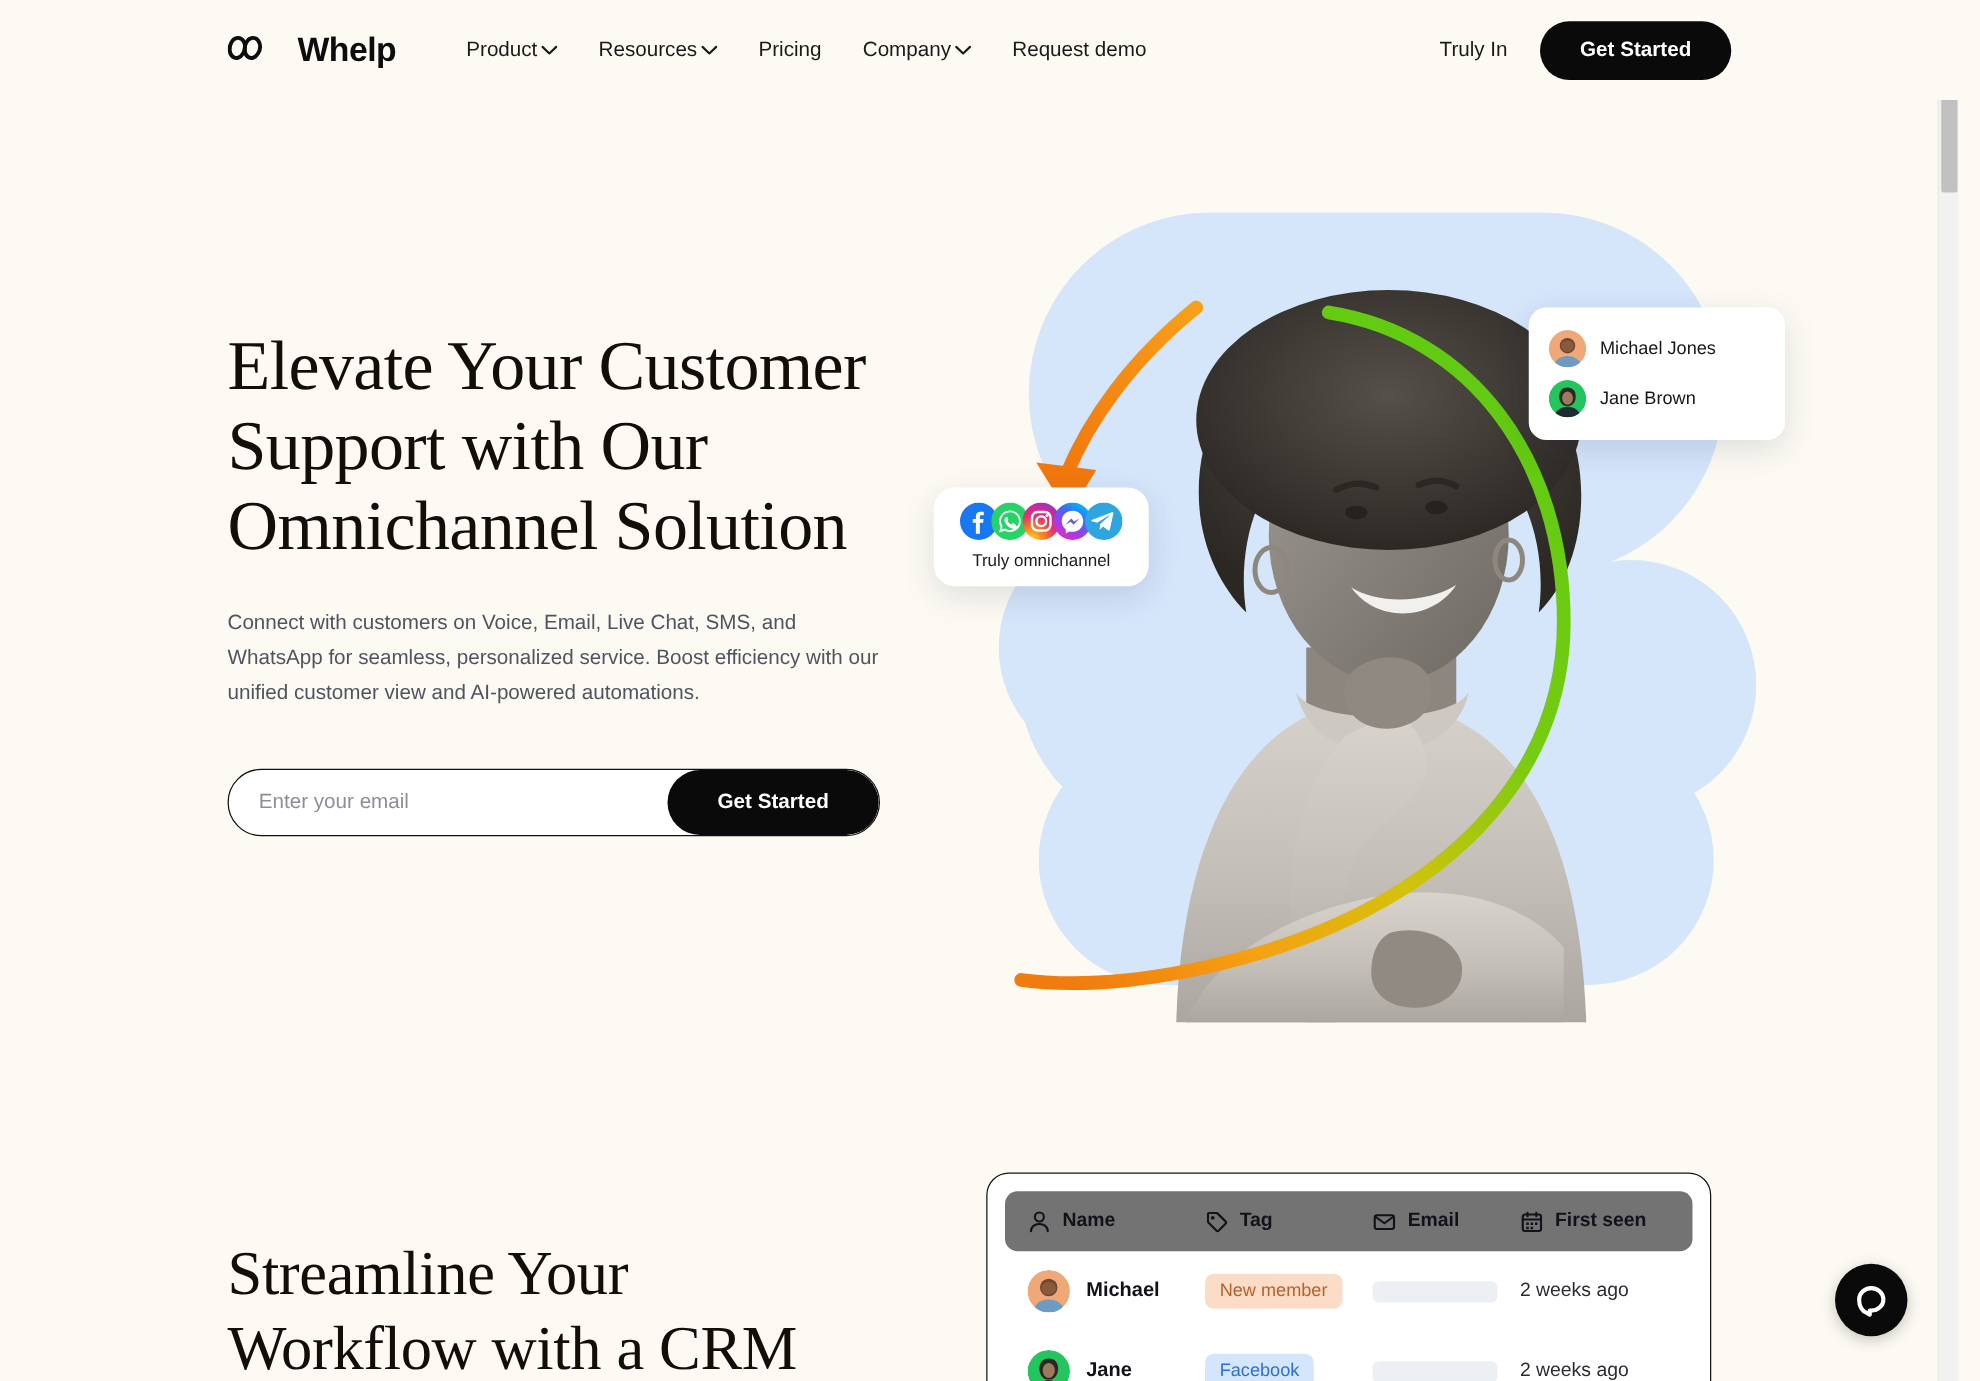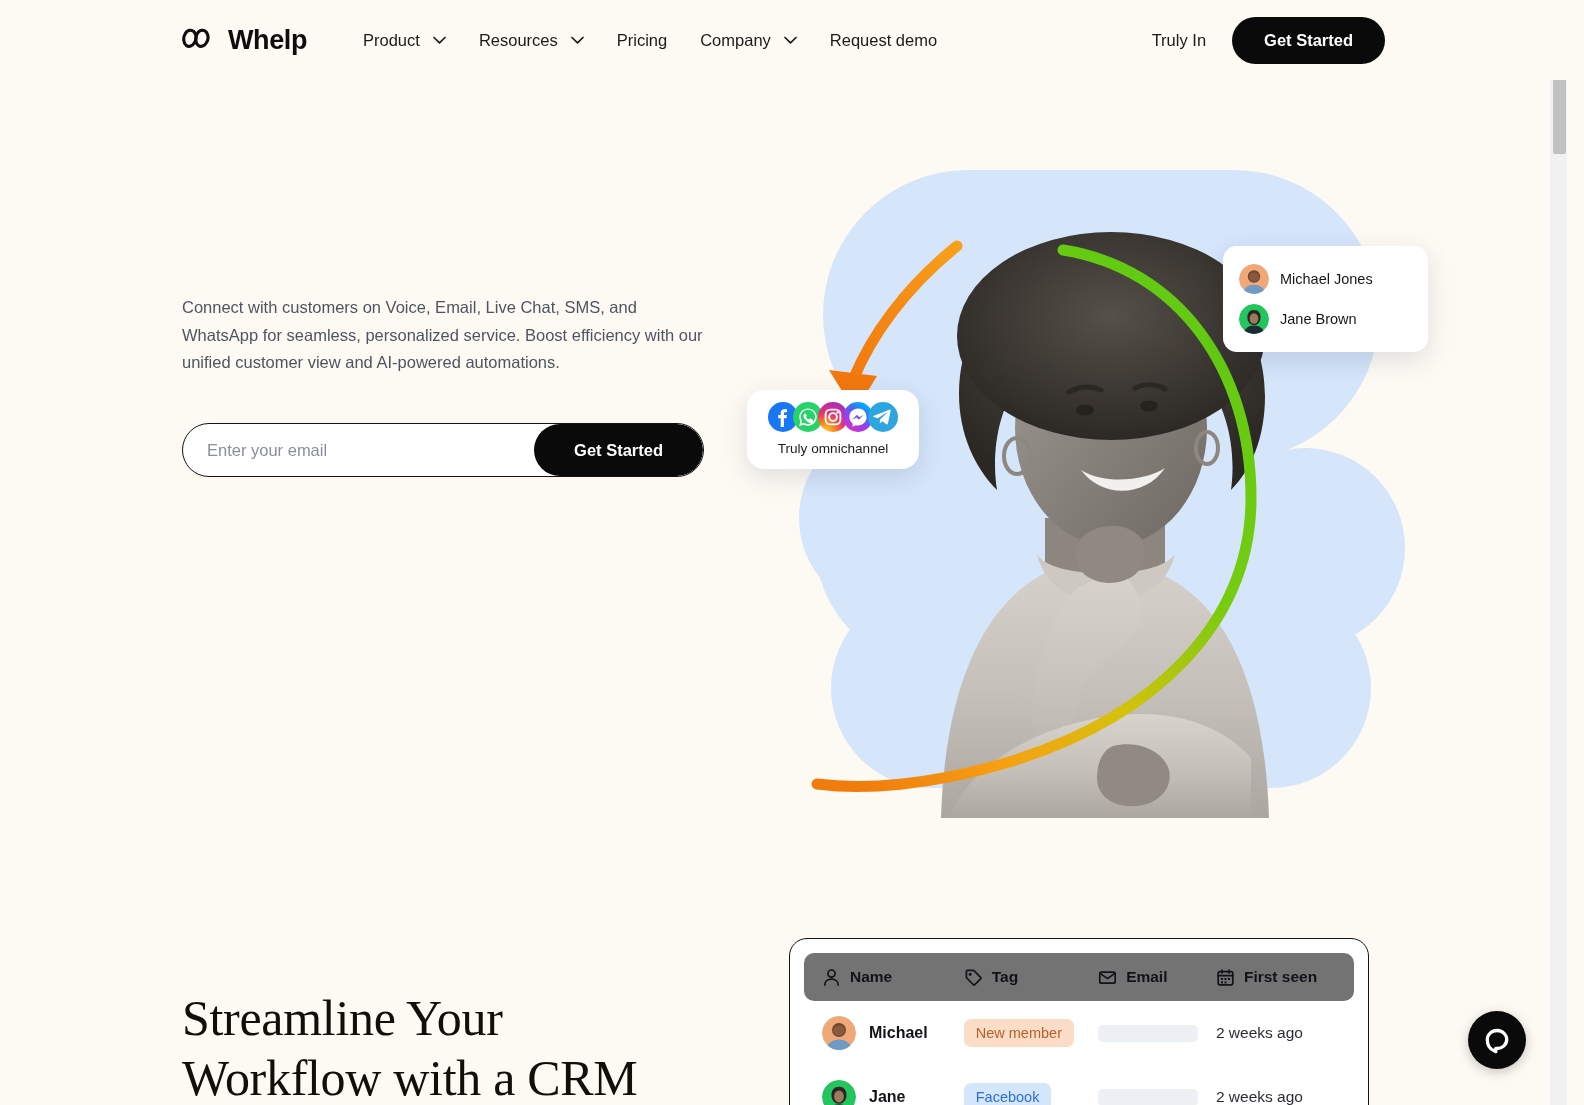--- a/index.html
+++ b/index.html
@@ -58,41 +58,41 @@
     height: 80px;
     display: flex;
     align-items: center;
     padding: 0 182px 0 182px;
     background: #fdfaf3;
     z-index: 40;
   }
   .brand {
     display: flex;
     align-items: center;
-    gap: 0;
+    gap: 10px;
     margin-right: 56px;
     cursor: pointer;
   }
   .brand-mark { width: 46px; height: 28px; display: block; }
   .brand-name {
     font-size: 27px;
     font-weight: 700;
     color: #0d0d0d;
     letter-spacing: -0.4px;
   }
 
   .nav {
     display: flex;
     align-items: center;
     gap: 33px;
   }
   .nav-item {
     display: flex;
     align-items: center;
-    gap: 13px;
+    gap: 3px;
     font-size: 16.5px;
     color: #1a1a1a;
     cursor: pointer;
     white-space: nowrap;
   }
   .chev {
     width: 13px; height: 8px;
     display: block;
   }
 
@@ -399,20 +399,21 @@
       </div>
     </nav>
 
     <div class="header-right">
       <span class="signin">Truly In</span>
       <button class="btn-dark">Get Started</button>
     </div>
   </div>
 
   <div class="hero-left">
+    <h1 class="hero-title">Elevate Your Customer Support with Our Omnichannel Solution</h1>
     <p class="hero-sub">Connect with customers on Voice, Email, Live Chat, SMS, and WhatsApp for seamless, personalized service. Boost efficiency with our unified customer view and AI-powered automations.</p>
 
     <form class="email-form">
       <input class="email-input" type="text" placeholder="Enter your email" style="">
       <button class="email-submit">Get Started</button>
     </form>
   </div>
 
   <div class="hero-art">
 

